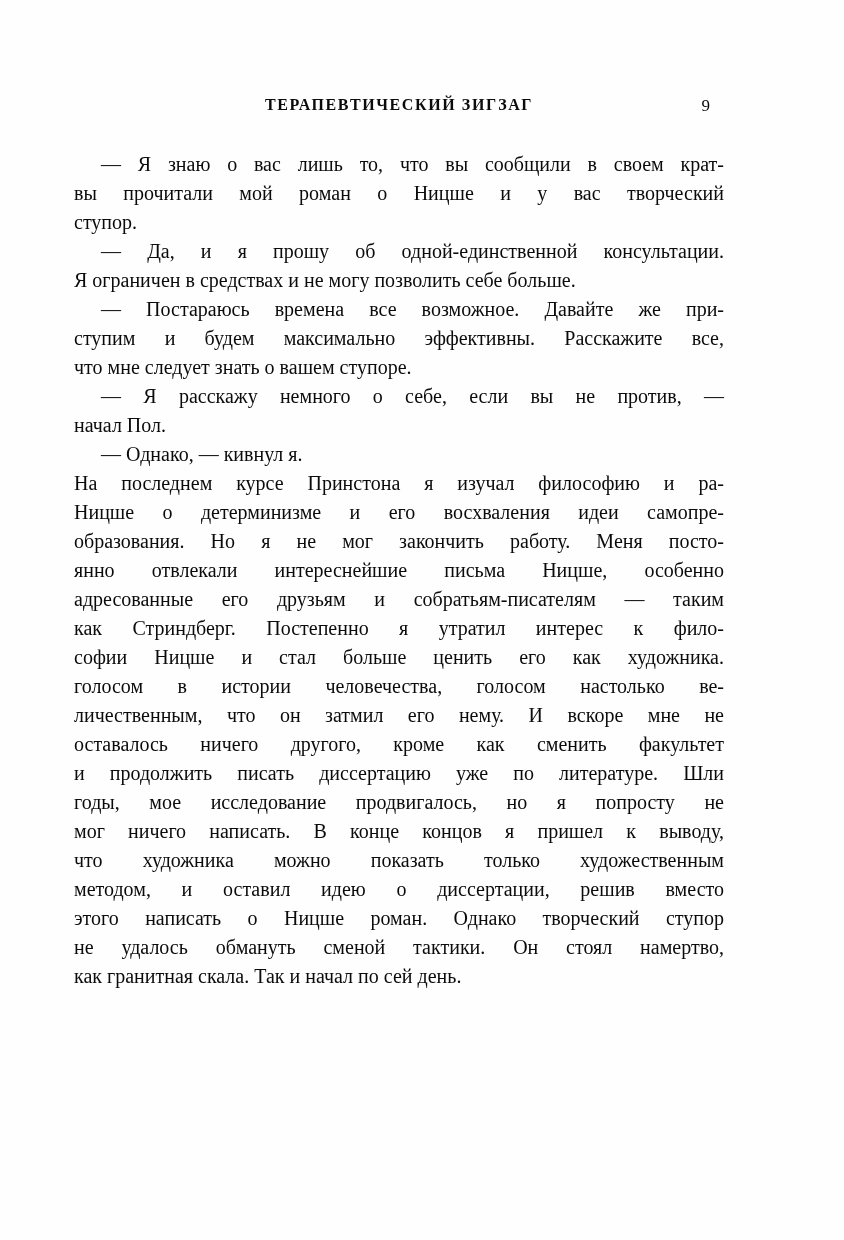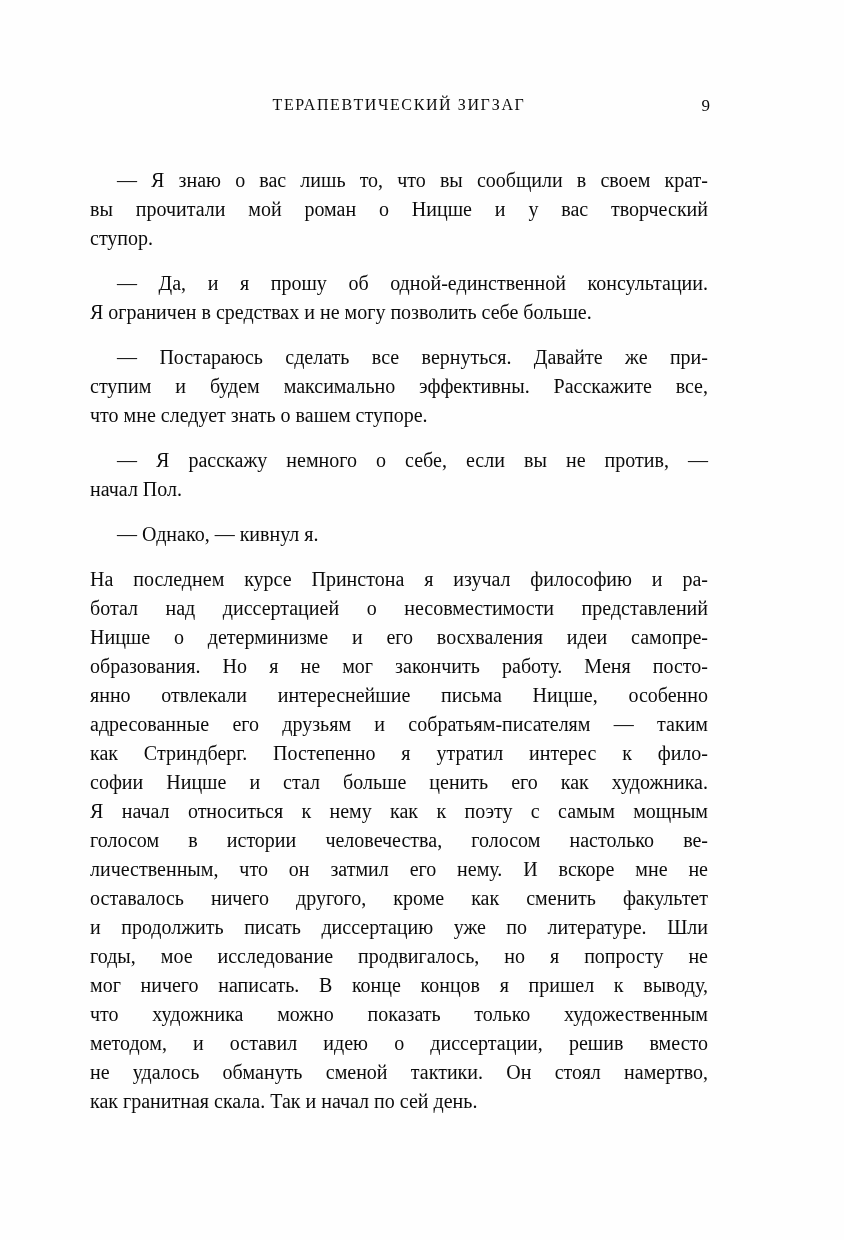--- a/index.html
+++ b/index.html
@@ -23,39 +23,39 @@
     width: 650px;
     height: 22px;
   }
   .running-title {
     position: absolute;
     left: 0;
     right: 0;
     text-align: center;
     font-size: 16px;
     letter-spacing: 1.6px;
-    font-weight: normal;
+    font-weight: bold;
     white-space: nowrap;
   }
   .page-number {
     position: absolute;
     right: 14px;
     top: 0;
     font-size: 17px;
   }
   .body-text {
     position: absolute;
     top: 150px;
     left: 74px;
     width: 650px;
     font-size: 20px;
     line-height: 29px;
   }
   .paragraph {
-    margin: 16px;
+    margin: 0;
   }
   .line {
     text-align: justify;
     text-align-last: justify;
     white-space: normal;
   }
   .line.first {
     text-indent: 27px;
   }
   .line.last {
@@ -75,46 +75,45 @@
       <div class="paragraph">
         <div class="line first">— Я знаю о вас лишь то, что вы сообщили в своем крат-</div>
         <div class="line">вы прочитали мой роман о Ницше и у вас творческий</div>
         <div class="line last">ступор.</div>
       </div>
       <div class="paragraph">
         <div class="line first">— Да, и я прошу об одной-единственной консультации.</div>
         <div class="line last">Я ограничен в средствах и не могу позволить себе больше.</div>
       </div>
       <div class="paragraph">
-        <div class="line first">— Постараюсь сделать все вернуться. Давайте же при-</div>
+        <div class="line first">— Постараюсь времена все возможное. Давайте же при-</div>
         <div class="line">ступим и будем максимально эффективны. Расскажите все,</div>
         <div class="line last">что мне следует знать о вашем ступоре.</div>
       </div>
       <div class="paragraph">
         <div class="line first">— Я расскажу немного о себе, если вы не против, —</div>
         <div class="line last">начал Пол.</div>
       </div>
       <div class="paragraph">
         <div class="line first last">— Однако, — кивнул я.</div>
       </div>
       <div class="paragraph">
         <div class="line">На последнем курсе Принстона я изучал философию и ра-</div>
-        <div class="line">ботал над диссертацией о несовместимости представлений</div>
         <div class="line">Ницше о детерминизме и его восхваления идеи самопре-</div>
         <div class="line">образования. Но я не мог закончить работу. Меня посто-</div>
         <div class="line">янно отвлекали интереснейшие письма Ницше, особенно</div>
         <div class="line">адресованные его друзьям и собратьям-писателям — таким</div>
         <div class="line">как Стриндберг. Постепенно я утратил интерес к фило-</div>
         <div class="line">софии Ницше и стал больше ценить его как художника.</div>
-        <div class="line">Я начал относиться к нему как к поэту с самым мощным</div>
         <div class="line">голосом в истории человечества, голосом настолько ве-</div>
         <div class="line">личественным, что он затмил его нему. И вскоре мне не</div>
         <div class="line">оставалось ничего другого, кроме как сменить факультет</div>
         <div class="line">и продолжить писать диссертацию уже по литературе. Шли</div>
         <div class="line">годы, мое исследование продвигалось, но я попросту не</div>
         <div class="line">мог ничего написать. В конце концов я пришел к выводу,</div>
         <div class="line">что художника можно показать только художественным</div>
         <div class="line">методом, и оставил идею о диссертации, решив вместо</div>
+        <div class="line">этого написать о Ницше роман. Однако творческий ступор</div>
         <div class="line">не удалось обмануть сменой тактики. Он стоял намертво,</div>
         <div class="line last">как гранитная скала. Так и начал по сей день.</div>
       </div>
     </div>
 </div>
 
 </body></html>

